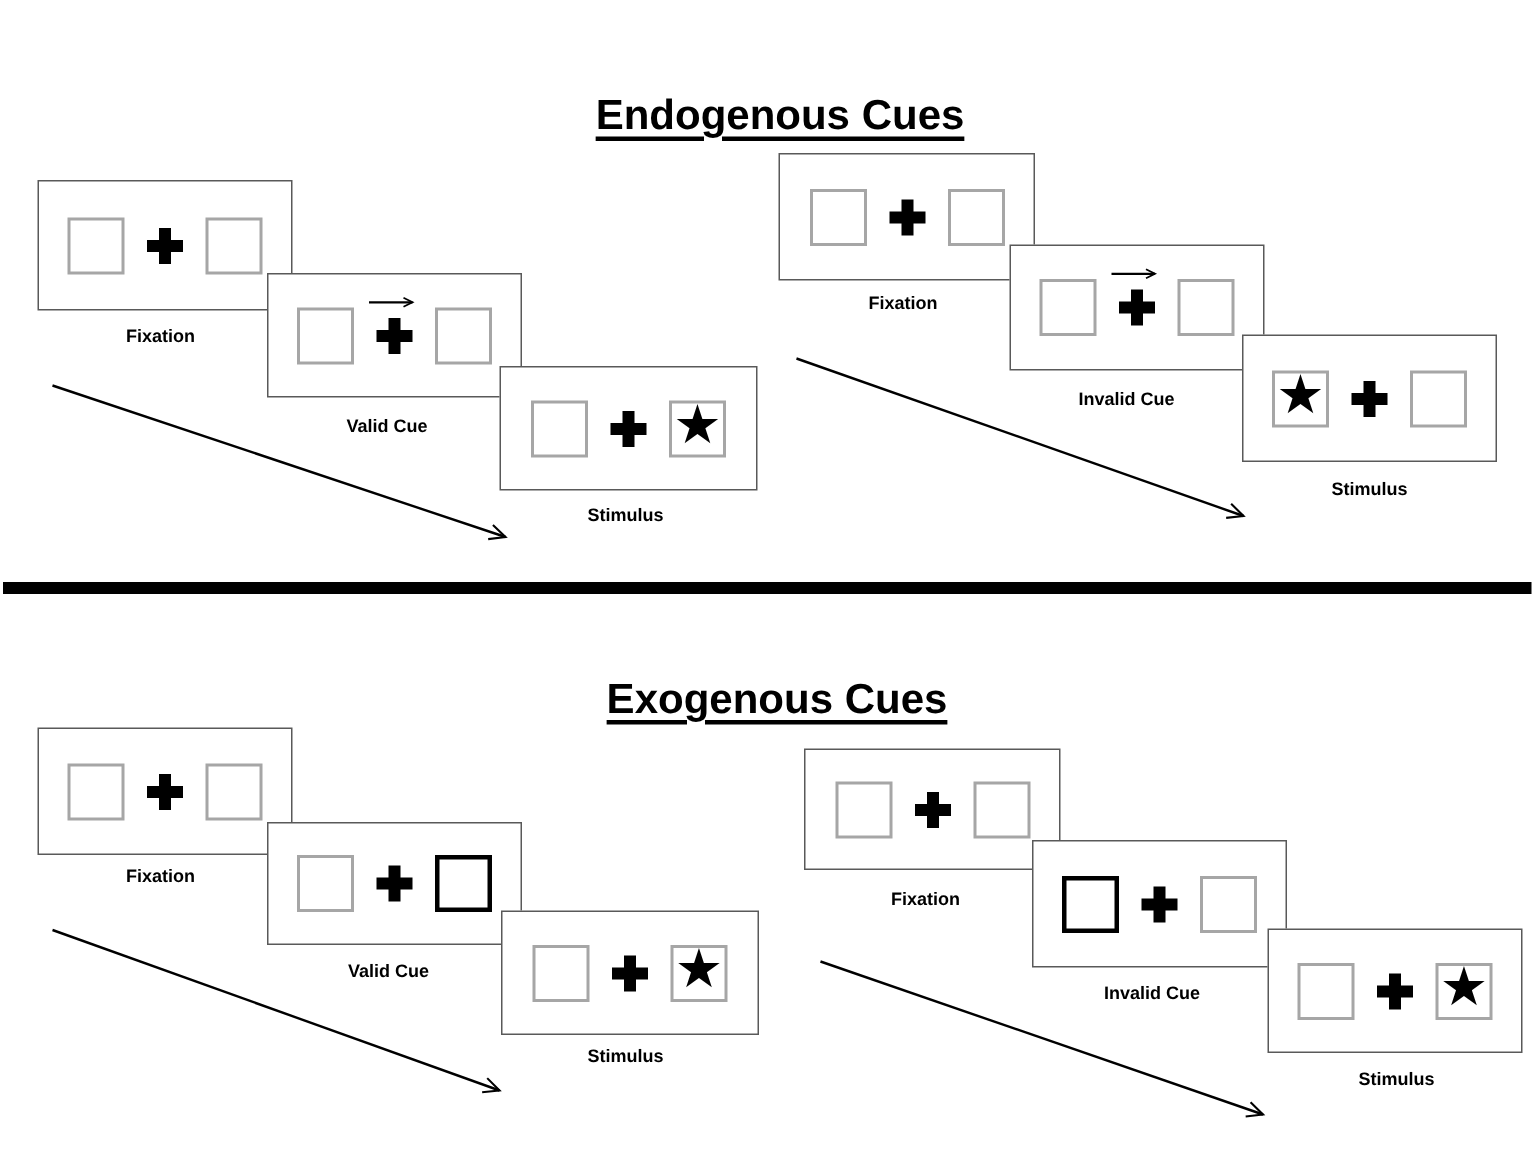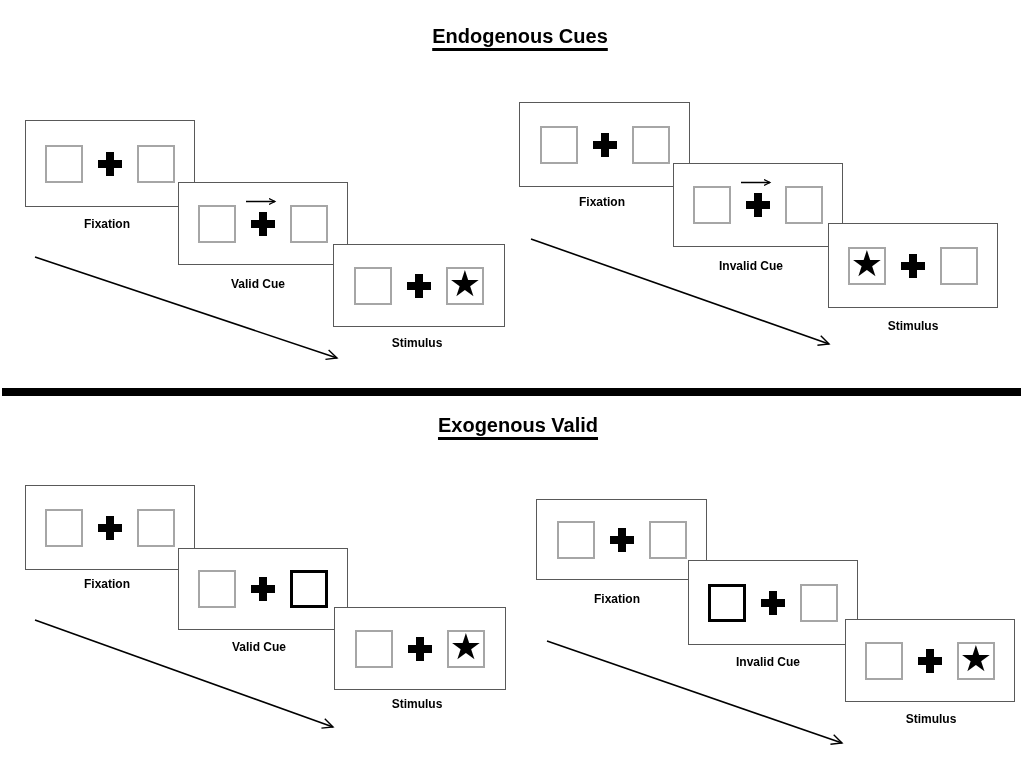--- a/index.html
+++ b/index.html
@@ -2,22 +2,22 @@
 <html><head>
 <meta charset="utf-8">
 <style>
   html,body { margin:0; padding:0; background:#ffffff; }
   .page {
     position:relative; width:1023px; height:767px; background:#ffffff;
     font-family:"Liberation Sans", sans-serif; color:#000; overflow:hidden;
   }
   .title {
     position:absolute; transform:translateX(-50%);
-    font-size:20px; font-weight:bold; white-space:nowrap;
-    text-decoration:underline; text-decoration-thickness:3px; text-underline-offset:5px;
+    font-size:28px; font-weight:bold; white-space:nowrap;
+    text-decoration:underline; text-decoration-thickness:3px; text-underline-offset:5px;margin-top:36px;
   }
   .panel {
     position:absolute; background:#ffffff; border:1px solid #595959;
     box-sizing:border-box; display:flex; align-items:center; justify-content:center; gap:15px;
   }
   .sq {
     width:38px; height:38px; box-sizing:border-box;
     border:2px solid #a6a6a6; background:#ffffff;
     display:flex; align-items:center; justify-content:center; flex:0 0 auto;
   }
@@ -54,21 +54,21 @@
         <path d="M0.5,1 L6.5,4 L0.5,7" fill="none" stroke="#000" stroke-width="1.2"></path>
       </marker>
     </defs>
     <line class="seq-line" x1="35" y1="257" x2="337" y2="358" marker-end="url(#seq-ah)"></line>
     <line class="seq-line" x1="531" y1="239" x2="829" y2="344" marker-end="url(#seq-ah)"></line>
     <line class="seq-line" x1="35" y1="620" x2="333" y2="727" marker-end="url(#seq-ah)"></line>
     <line class="seq-line" x1="547" y1="641" x2="842" y2="743" marker-end="url(#seq-ah)"></line>
   </svg>
 
   <div class="title" style="left:520px; top:25px;">Endogenous Cues</div>
-  <div class="title" style="left:518px; top:414px;">Exogenous Valid</div>
+  <div class="title" style="left:518px; top:414px;">Exogenous Cues</div>
 
   <div>
     <div class="panel" style="left:25px; top:120px; width:170px; height:87px; z-index:1">
       <div class="sq"></div>
       <div class="cross-wrap">
           <div class="cross"></div>
         </div>
       <div class="sq"></div>
     </div>
     <div class="lbl" style="left:107px; top:217px;">Fixation</div>

